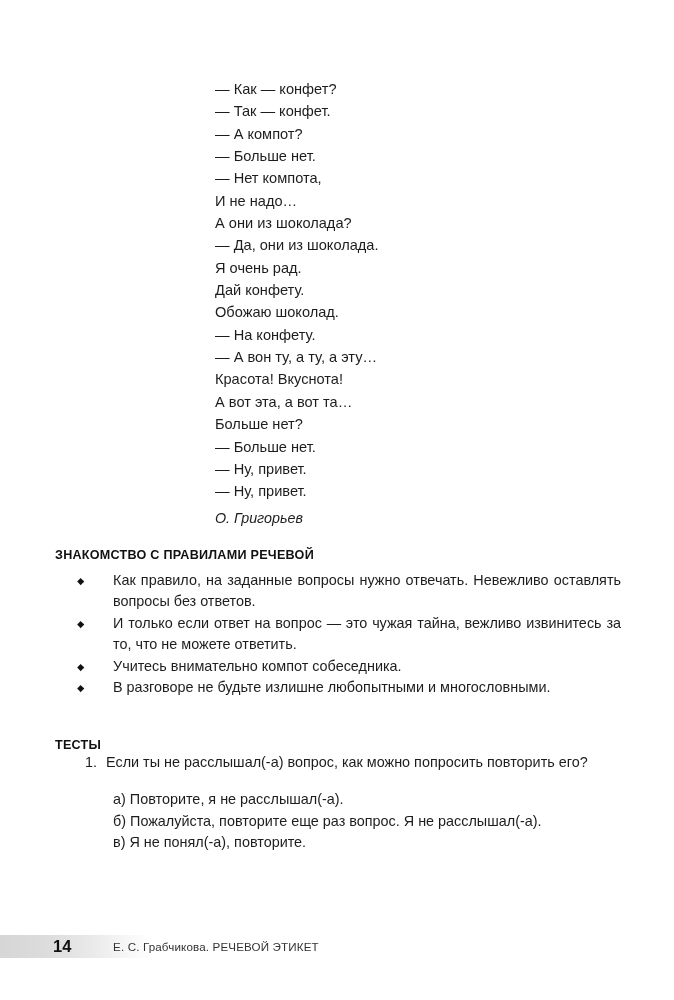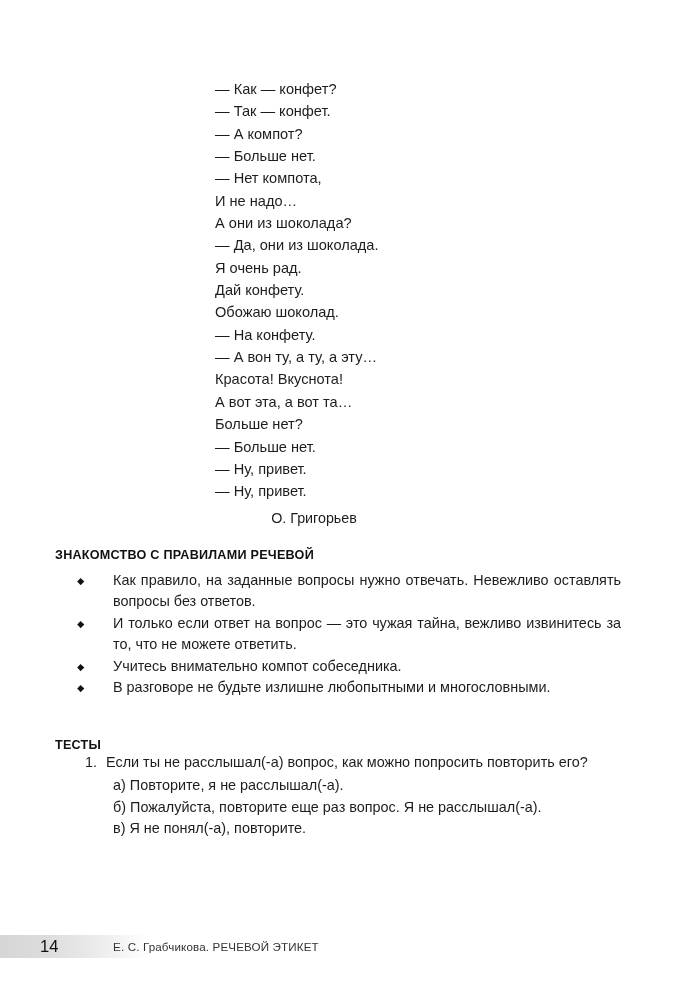--- a/index.html
+++ b/index.html
@@ -33,23 +33,24 @@
   .poem-line {
     font-size: 14.6px;
     line-height: 22.35px;
     color: #1d1d1d;
     white-space: pre;
   }
   .poem-attrib {
     margin-top: 4px;
     font-size: 14.3px;
     line-height: 22px;
+    font-style: italic;
     color: #1d1d1d;
     width: 198px;
-    text-align: center;
+    text-align: left;
   }
 
   
   .section-heading {
     position: absolute;
     left: 55px;
     font-size: 12.6px;
     font-weight: bold;
     letter-spacing: 0.25px;
     color: #111111;
@@ -93,21 +94,21 @@
     font-size: 14.4px;
     line-height: 21.4px;
     color: #1d1d1d;
     text-align: justify;
     text-indent: 30px;
   }
   .test-question .qnum {
     padding-right: 9px;
   }
   .test-options {
-    margin-top: 2px;
+    margin-top: 16px;
     padding-left: 58px;
   }
   .test-option {
     font-size: 14.4px;
     line-height: 21.4px;
     color: #1d1d1d;
     white-space: pre;
   }
 
   
@@ -121,24 +122,24 @@
   .footer-band {
     position: absolute;
     left: 0;
     top: 0;
     width: 150px;
     height: 23px;
     background: linear-gradient(to right, #d6d6d6 0%, #dcdcdc 30%, #e9e9e9 60%, #f7f7f7 85%, #ffffff 100%);
   }
   .footer-pageno {
     position: absolute;
-    left: 40px;
+    left: 53px;
     top: 2px;
     font-size: 16.5px;
-    font-weight: normal;
+    font-weight: bold;
     color: #111111;
   }
   .footer-title {
     position: absolute;
     left: 113px;
     top: 5px;
     font-size: 11.6px;
     color: #333333;
     letter-spacing: 0.15px;
     white-space: pre;

